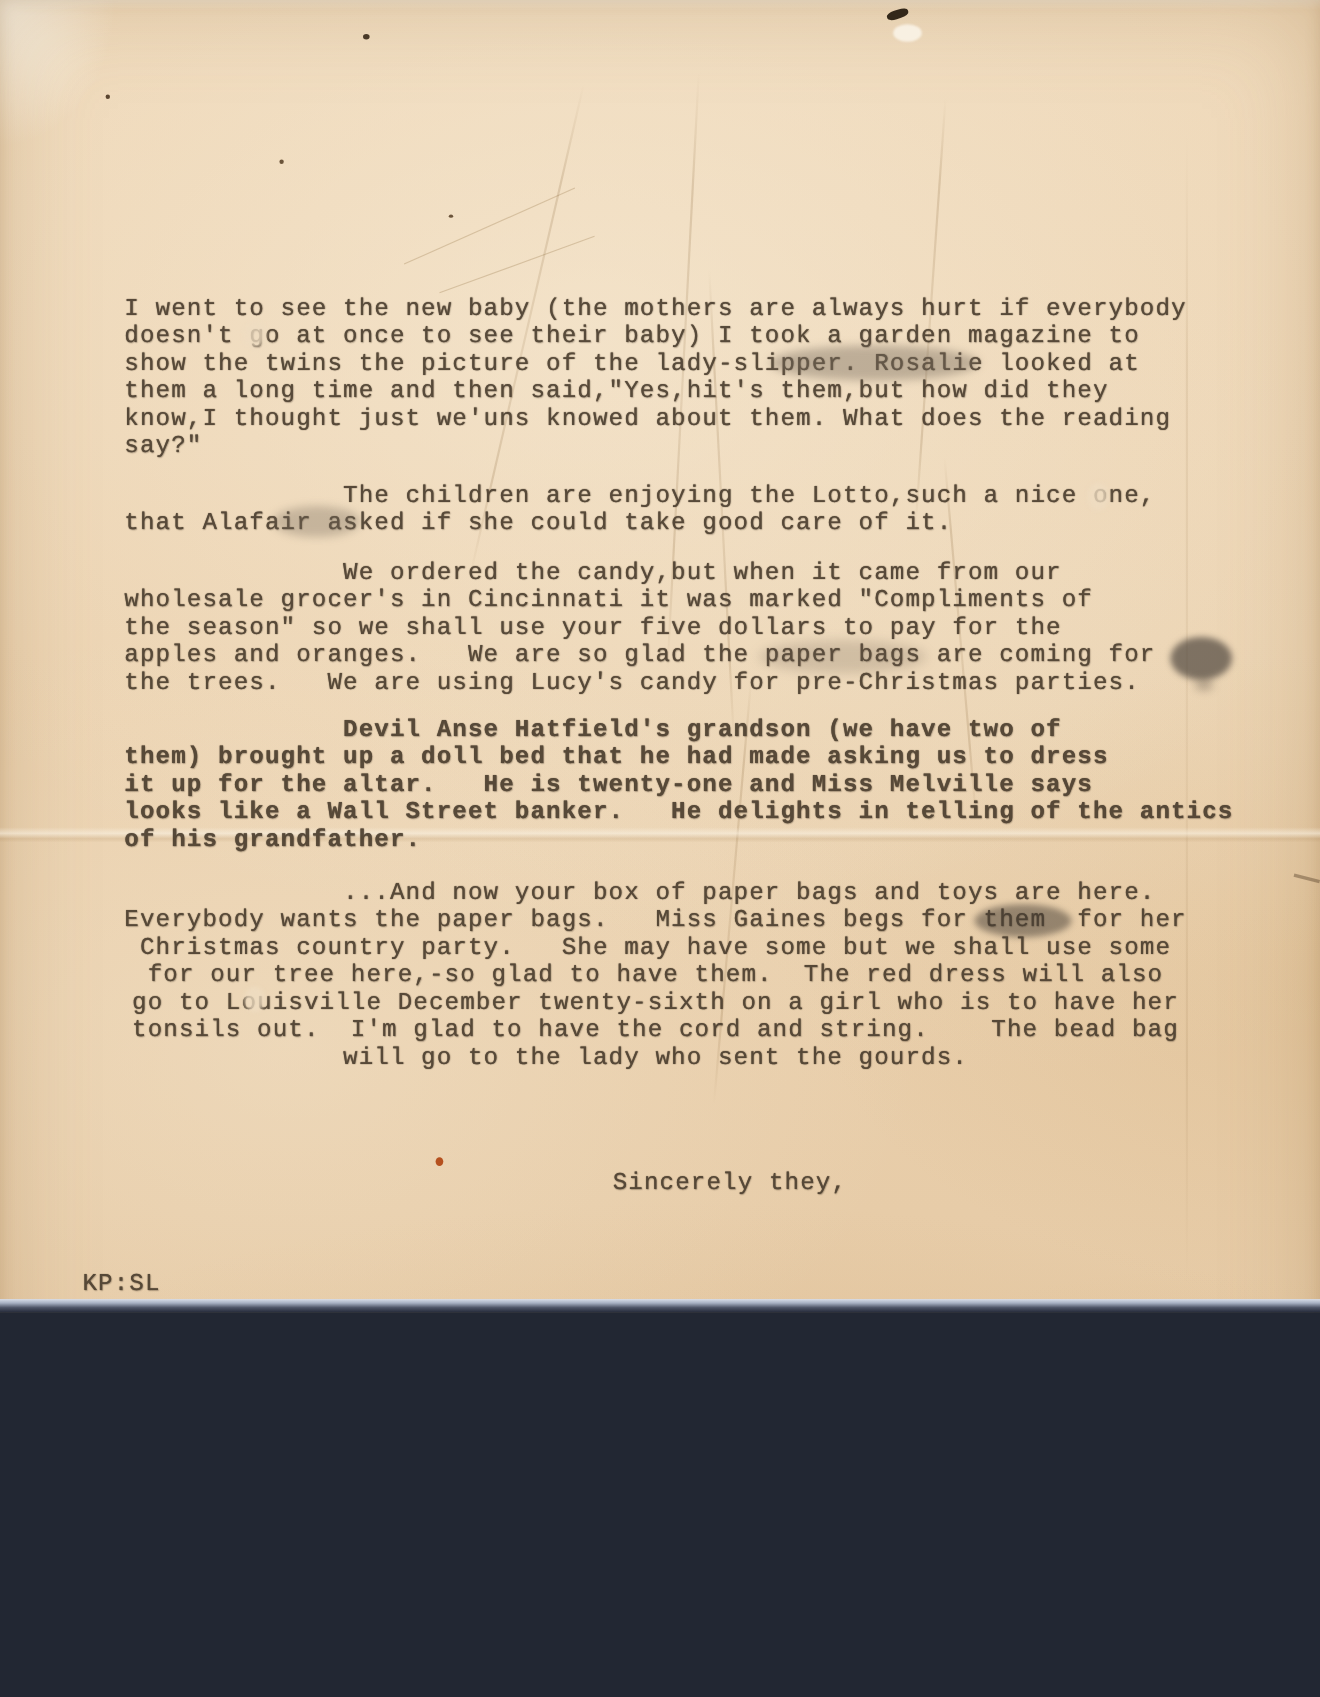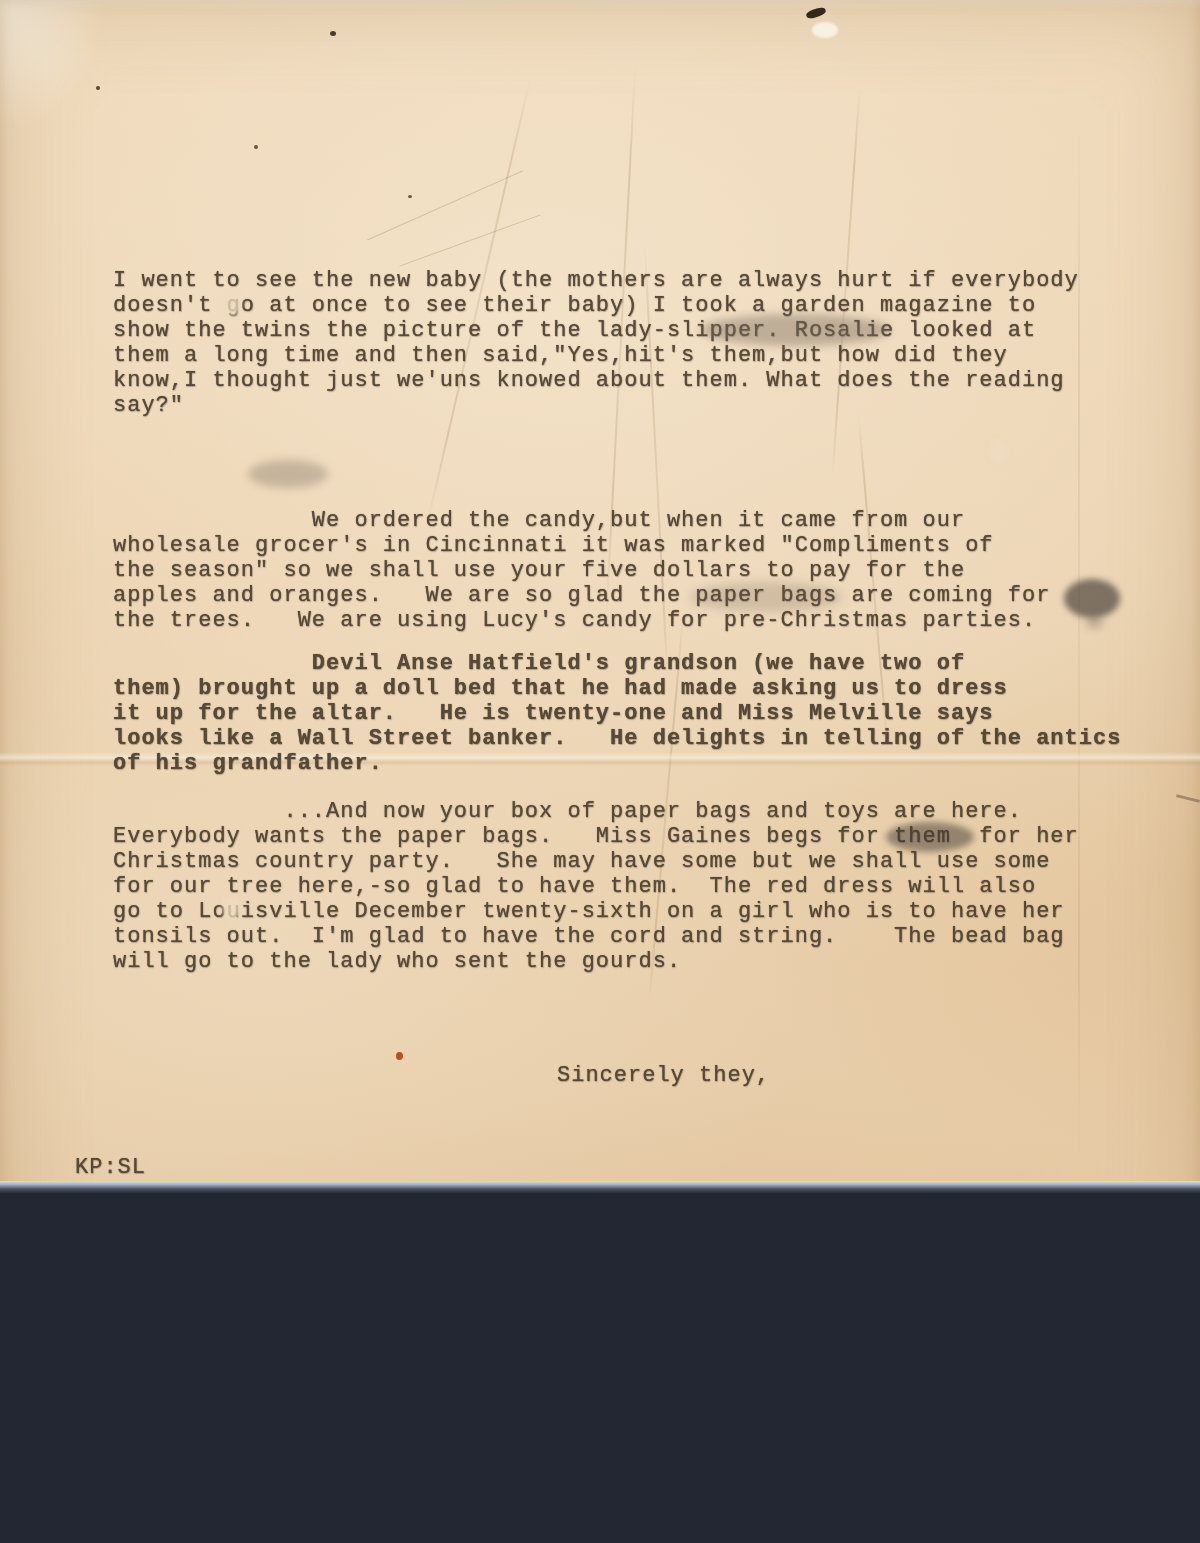--- a/index.html
+++ b/index.html
@@ -29,21 +29,21 @@
   
   .typed{position:absolute;margin:0;white-space:pre;
     font-family:"Liberation Mono","DejaVu Sans Mono",monospace;
     font-size:22px;line-height:25px;letter-spacing:1.0px;
     color:#473a2b;opacity:.90;z-index:4;
     text-shadow:0 0 1px rgba(64,50,34,.85), .6px .6px 1.2px rgba(64,50,34,.35);}
   .p1{left:113px;top:268px;}
   .p2{left:113px;top:438px;}
   .p3{left:113px;top:508px;}
   .p4{left:113px;top:651px;font-weight:bold;}
-  .p5{left:113px;top:799px;}
+  .p5{left:113px;top:799px;text-align:center;}
   .closing{left:368px;top:991px;}
   .signoff{left:557px;top:1063px;}
   .initials{left:75px;top:1144px;margin-top:11px;}
 
   .watermark{position:absolute;left:1026px;top:1441px;z-index:5;
     font-family:Liberation Mono, monospace;
     font-size:27px;letter-spacing:1px;color:rgba(148,118,94,.55);}
 
   
   .crease{position:absolute;width:2px;background:linear-gradient(180deg,
@@ -107,20 +107,22 @@
     <div class="scratch k2"></div>
     <div class="fold"></div>
     <div class="tear-right"></div>
 
     <pre class="typed p1">I went to see the new baby (the mothers are always hurt if everybody
 doesn't go at once to see their baby) I took a garden magazine to
 show the twins the picture of the lady-slipper. Rosalie looked at
 them a long time and then said,"Yes,hit's them,but how did they
 know,I thought just we'uns knowed about them. What does the reading
 say?"</pre>
+    <pre class="typed p2">              The children are enjoying the Lotto,such a nice one,
+that Alafair asked if she could take good care of it.</pre>
     <pre class="typed p3">              We ordered the candy,but when it came from our
 wholesale grocer's in Cincinnati it was marked "Compliments of
 the season" so we shall use your five dollars to pay for the
 apples and oranges.   We are so glad the paper bags are coming for
 the trees.   We are using Lucy's candy for pre-Christmas parties.</pre>
     <pre class="typed p4">              Devil Anse Hatfield's grandson (we have two of
 them) brought up a doll bed that he had made asking us to dress
 it up for the altar.   He is twenty-one and Miss Melville says
 looks like a Wall Street banker.   He delights in telling of the antics
 of his grandfather.</pre>

